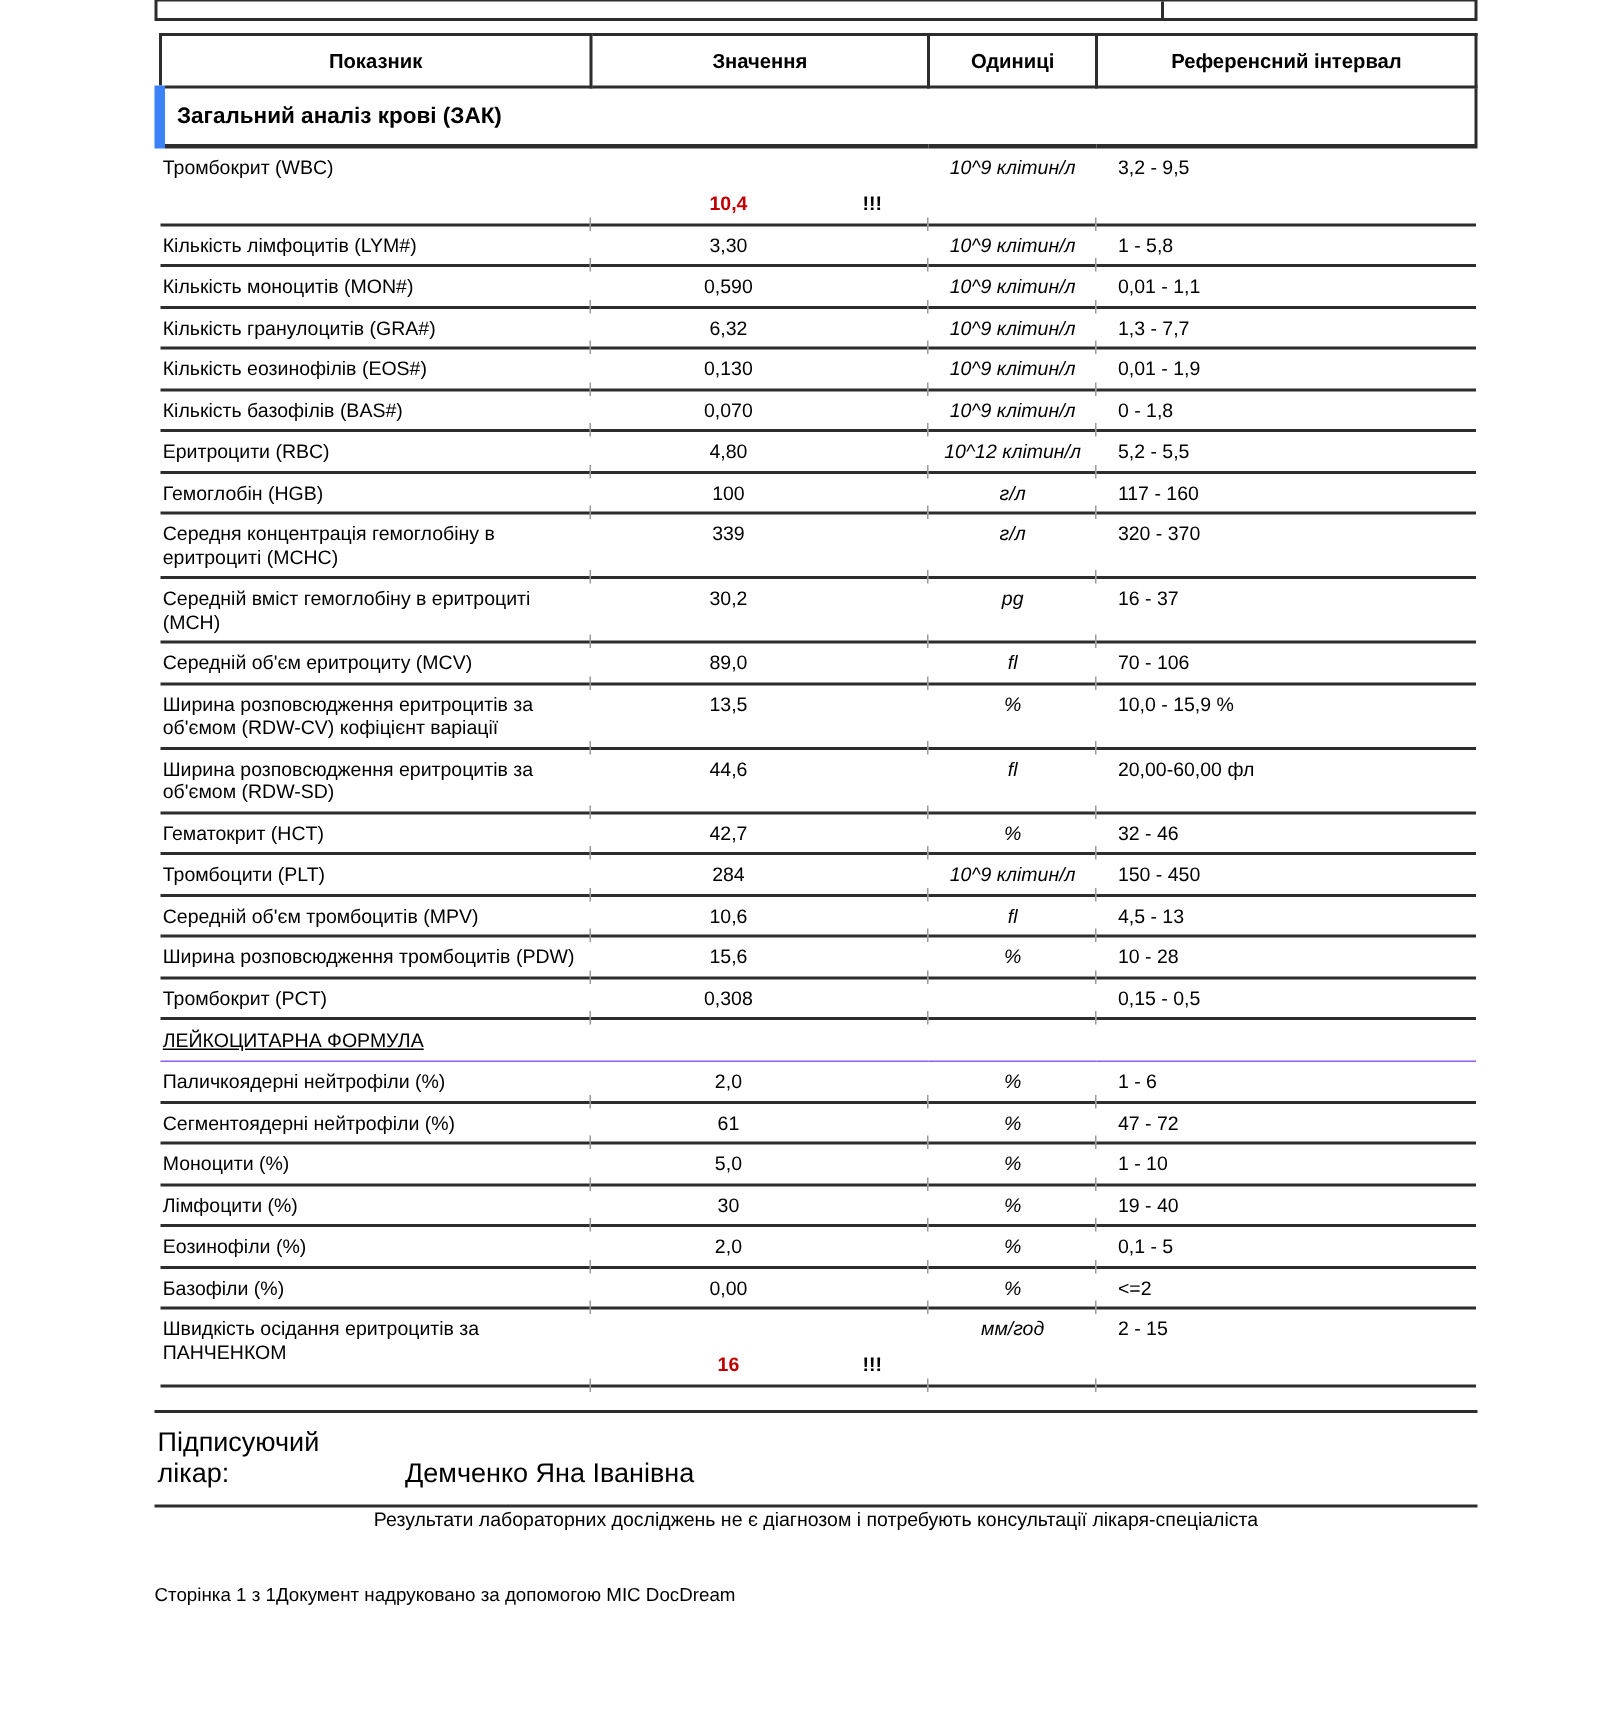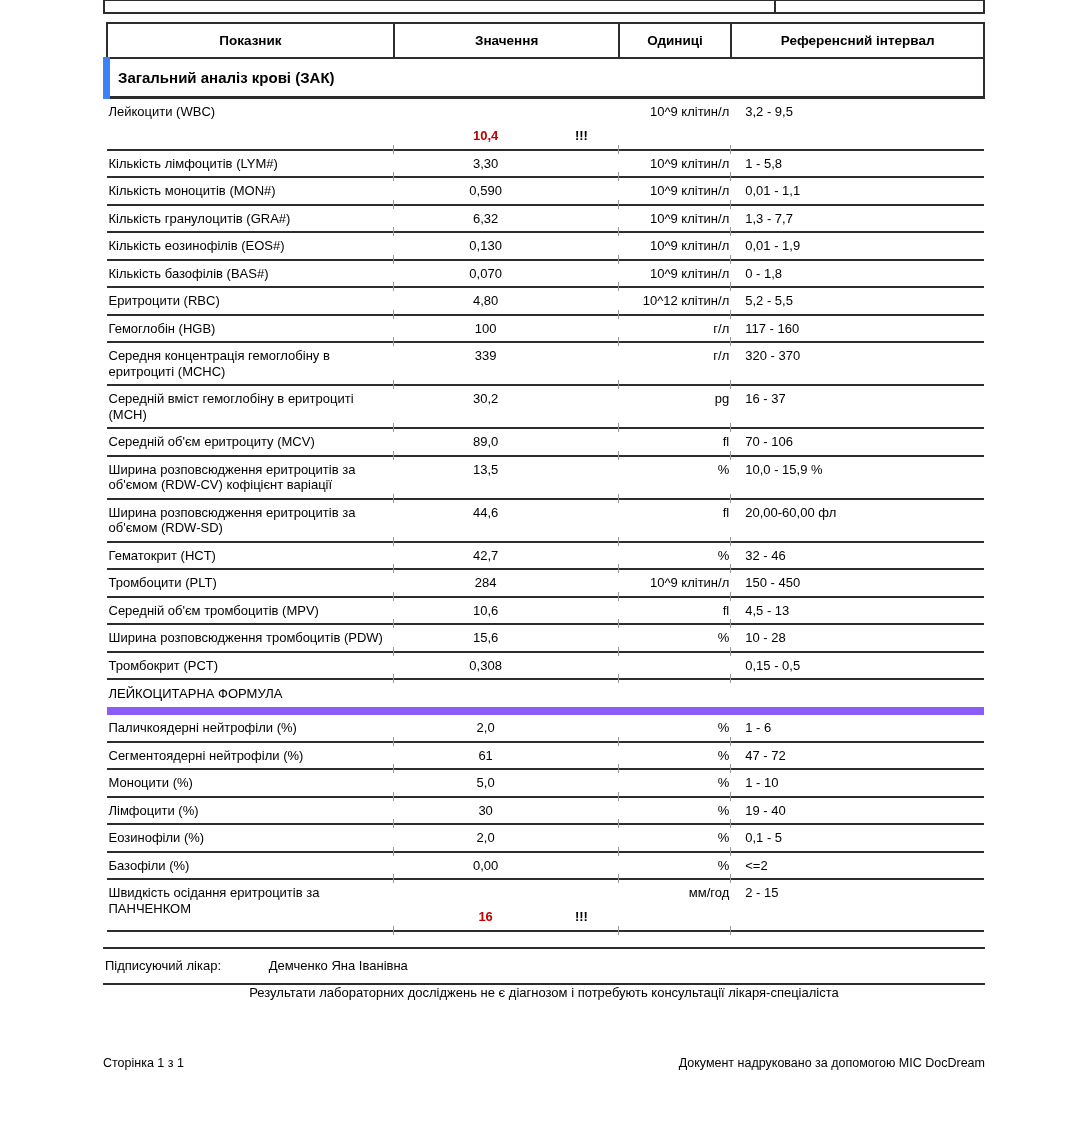--- a/index.html
+++ b/index.html
@@ -51,21 +51,22 @@
     font-weight:bold;
     font-size:15px;
     padding:10px 8px 10px 8px;
     border-left:7px solid #3b82f6;
     border-right:2px solid #2d2d2d;
     border-bottom:3px solid #2d2d2d;
   }
   tr.section-sub td {
     font-size:13px;
     padding:6px 2px 6px 2px;
-    border-bottom:8px solid #8b5cf6;
+    border-bottom:1px solid #8b5cf6;
+    text-decoration:underline;
   }
   tr.data-row td {
     border-bottom:2px solid #2d2d2d;
     padding:5px 2px 5px 2px;
     vertical-align:top;
     font-size:13px;
     line-height:15.5px;
     position:relative;
   }
   tr.data-row td:not(:first-child)::after {
@@ -81,41 +82,41 @@
     width:calc(100% - 42px);
     text-align:center;
   }
   td.cell-value .flag {
     display:inline-block;
     width:38px;
     text-align:left;
     font-weight:bold;
   }
   td.cell-value.alert .val { color:#c00000; font-weight:bold;margin-top:24px; }
-  td.cell-unit { text-align:right; }
+  td.cell-unit { text-align:center;font-style:italic; }
   td.cell-ref  { text-align:left; padding-left:14px !important; }
 
   .signature-box {
     margin-top:15px;
     border-top:2px solid #2d2d2d;
     border-bottom:2px solid #2d2d2d;
     padding:9px 2px 10px 2px;
-    font-size:13px;
+    font-size:18px;
   }
   .signature-box .sig-label { display:inline-block; width:160px; }
   .disclaimer {
     text-align:center;
     font-size:13px;
   }
   .footer {
     position:absolute;
     left:103px; top:1056px;
     width:882px;
     display:flex;
-    justify-content:space-between;
+    justify-content:flex-start;
     font-size:12.5px;
   }
 </style>
 </head>
 <body>
 
 <div class="content">
 
   <div class="top-strip">
     <div class="divider"></div>
@@ -134,21 +135,21 @@
         <th>Значення</th>
         <th>Одиниці</th>
         <th>Референсний інтервал</th>
       </tr>
     </thead>
     <tbody id="table-body">
         <tr class="section-main">
           <td colspan="4">Загальний аналіз крові (ЗАК)</td>
         </tr>
         <tr class="data-row">
-          <td class="cell-name">Лейкоцити (WBC)</td>
+          <td class="cell-name">Тромбокрит (WBC)</td>
           <td class="cell-value alert"><span class="val">10,4</span><span class="flag">!!!</span></td>
           <td class="cell-unit">10^9 клітин/л</td>
           <td class="cell-ref">3,2 - 9,5</td>
         </tr>
         <tr class="data-row">
           <td class="cell-name">Кількість лімфоцитів (LYM#)</td>
           <td class="cell-value"><span class="val">3,30</span><span class="flag"></span></td>
           <td class="cell-unit">10^9 клітин/л</td>
           <td class="cell-ref">1 - 5,8</td>
         </tr>

